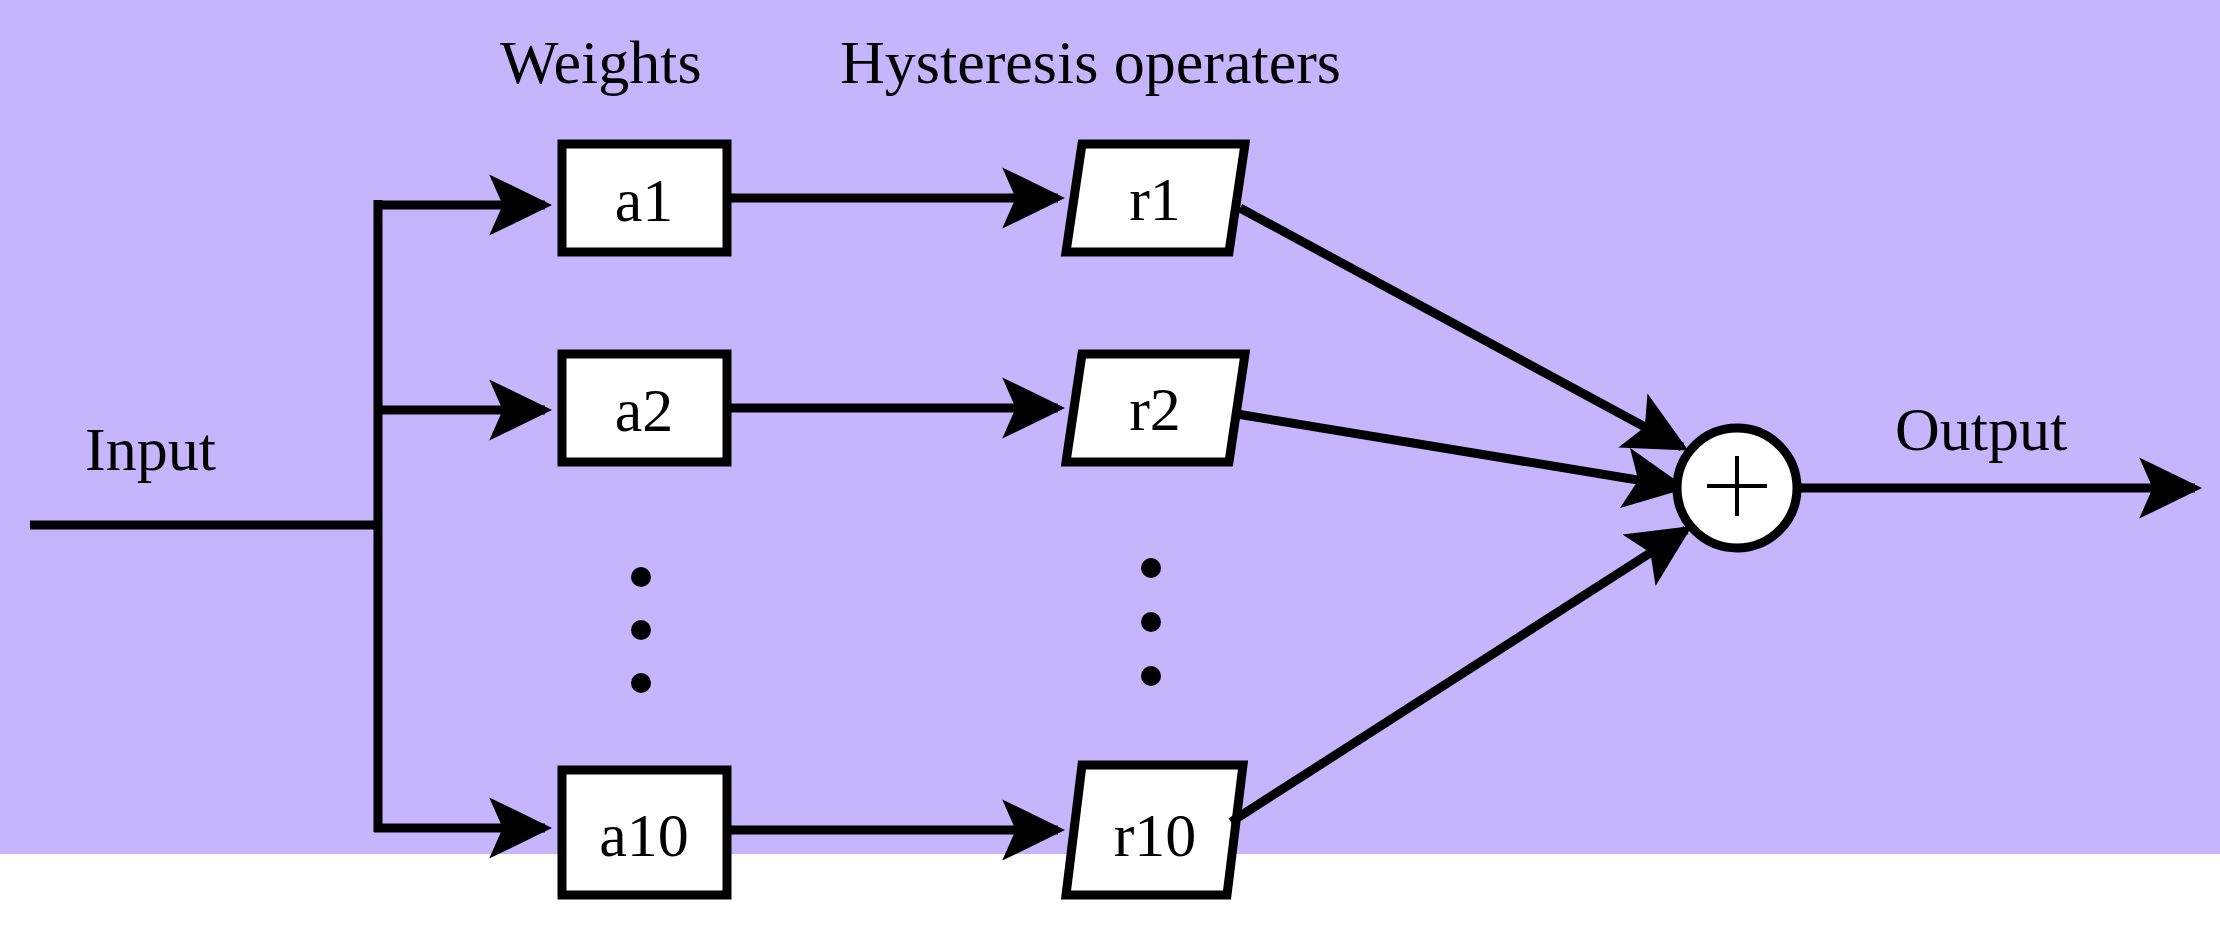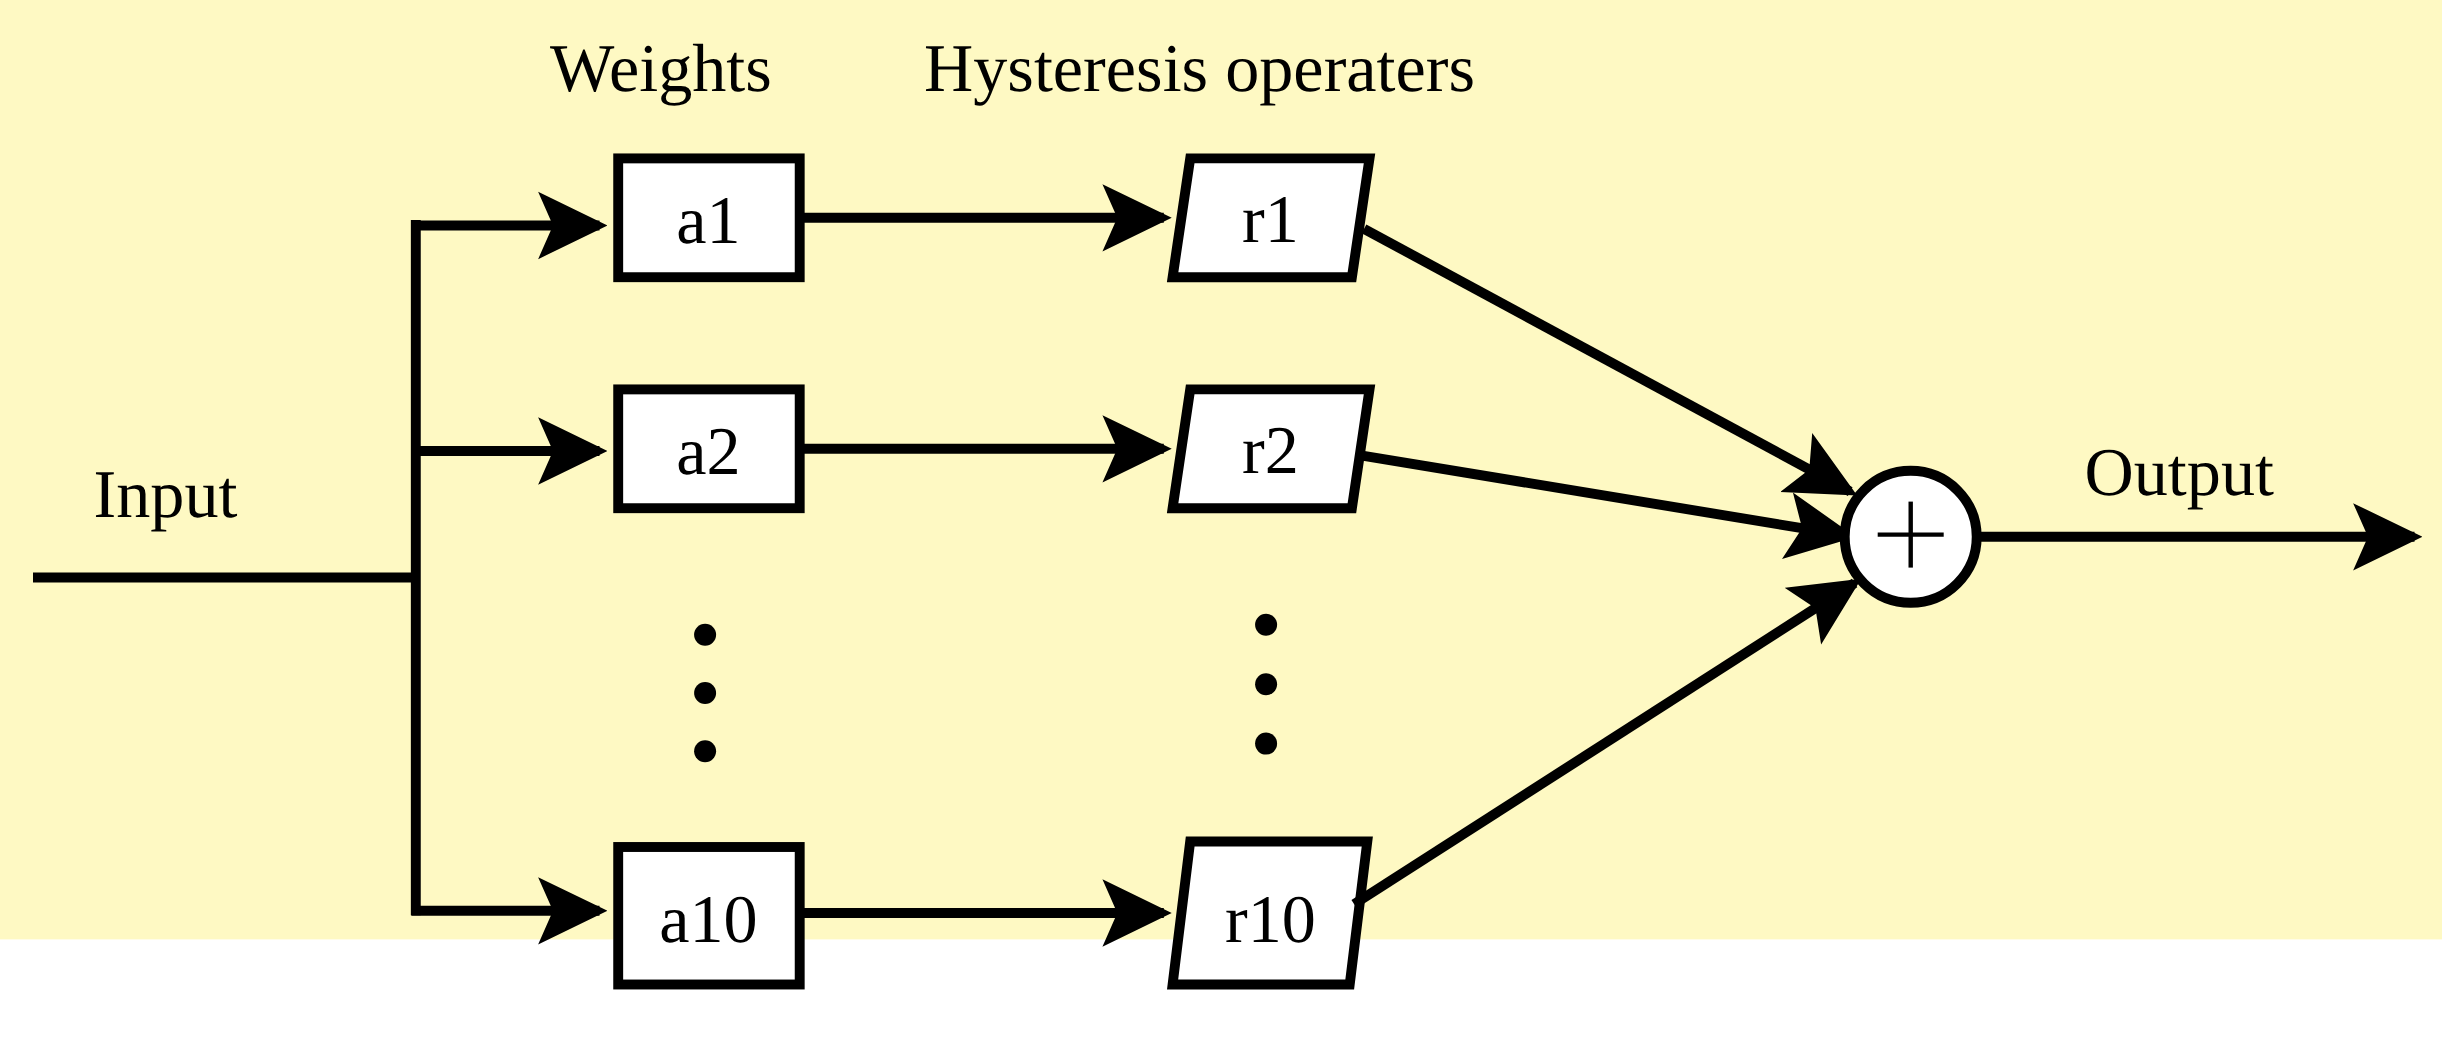--- a/index.html
+++ b/index.html
@@ -10,21 +10,21 @@
   body {
     width: 2220px;
     height: 951px;
     overflow: hidden;
     font-family: "Liberation Serif", "DejaVu Serif", serif;
   }
   #diagram-root {
     position: relative;
     width: 2220px;
     height: 854px;
-    background: #fef9c3;
+    background: #c4b5fd;
   }
   svg#diagram-svg {
     position: absolute;
     left: 0;
     top: 0;
     width: 2220px;
     height: 951px;
     display: block;
   }
   .dia-text {

